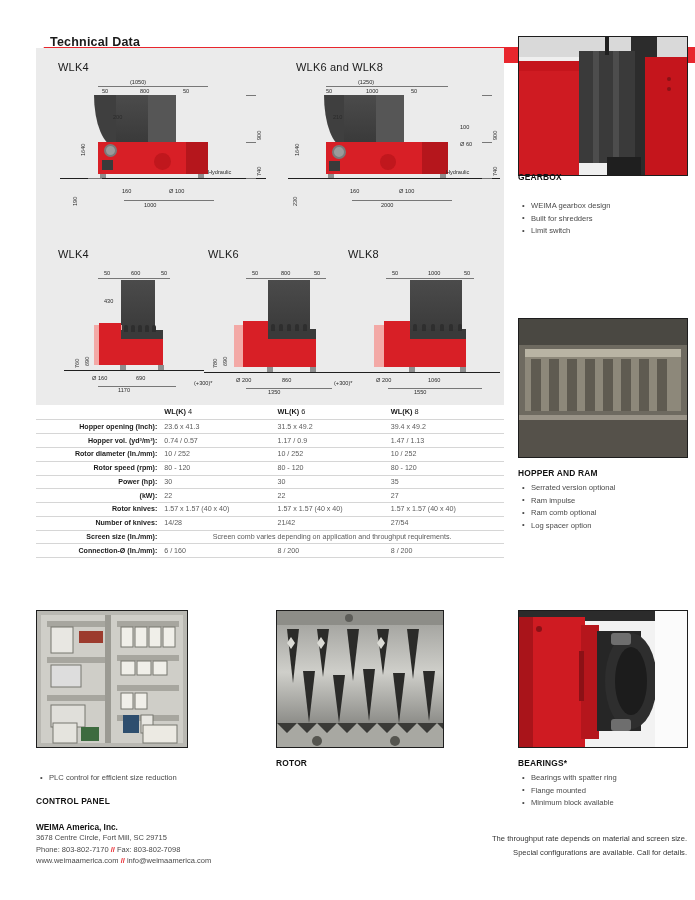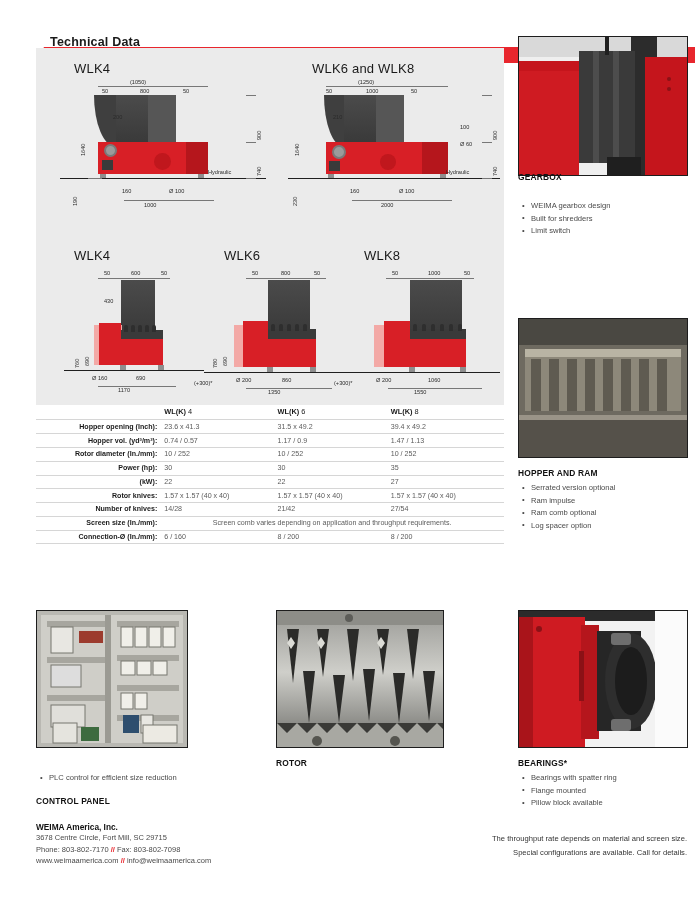--- a/index.html
+++ b/index.html
@@ -22,23 +22,22 @@
     position: absolute; left: 50px; top: 0px;
     font-size: 12.5px; font-weight: bold; color: #1a1a1a; letter-spacing: .2px;
   }
 
   
   .drawings {
     position: absolute; left: 36px; top: 48px; width: 468px; height: 357px;
     background: #ebebeb;
   }
   .dwg-label {
-    position: absolute; font-size: 13px; color: #1a1a1a; font-weight: normal;
+    position: absolute; font-size: 11px; color: #1a1a1a; font-weight: normal;
     letter-spacing: .2px;
-    margin-left: 16px;
   }
   .dim {
     position: absolute; font-size: 5.6px; color: #2b2b2b;
     font-family: "Liberation Sans", sans-serif; white-space: nowrap;
   }
   .dim.vert { transform-origin: 0 0; transform: rotate(-90deg); }
   .hopper { position: absolute; background: linear-gradient(180deg,#4b4b4b,#3a3a3a); }
   .hopper-front { position: absolute; background: #565656; }
   .body-red { position: absolute; background: #d81f26; }
   .body-red.dark { background: #b5161c; }
@@ -307,20 +306,26 @@
         <td class="lbl">Hopper vol. (yd³/m³):</td>
         <td class="v">0.74 / 0.57</td>
         <td class="v">1.17 / 0.9</td>
         <td class="v">1.47 / 1.13</td>
       </tr>
       <tr>
         <td class="lbl">Rotor diameter (In./mm):</td>
         <td class="v">10 / 252</td>
         <td class="v">10 / 252</td>
         <td class="v">10 / 252</td>
+      </tr>
+      <tr>
+        <td class="lbl">Rotor speed (rpm):</td>
+        <td class="v">80 - 120</td>
+        <td class="v">80 - 120</td>
+        <td class="v">80 - 120</td>
       </tr>
       <tr>
         <td class="lbl">Power (hp):</td>
         <td class="v">30</td>
         <td class="v">30</td>
         <td class="v">35</td>
       </tr>
       <tr>
         <td class="lbl">(kW):</td>
         <td class="v">22</td>
@@ -496,21 +501,21 @@
       <rect x="92" y="108" width="20" height="12" rx="3" fill="#6e6e6e"></rect>
       <circle cx="20" cy="18" r="3" fill="#8b1116"></circle>
       <rect x="60" y="40" width="5" height="50" fill="#8b1116"></rect>
       <rect x="136" y="0" width="32" height="136" fill="#fbfbfb"></rect>
     </svg>
   </div>
   <div class="cap-title" style="left:518px; top:758px;">BEARINGS*</div>
   <ul class="bullets" style="left:522px; top:772px; width:168px;">
     <li>Bearings with spatter ring</li>
     <li>Flange mounted</li>
-    <li>Pillow block available</li>
+    <li>Minimum block available</li>
   </ul>
 
   <div class="foot-left">
     <div class="co">WEIMA America, Inc.</div>
     <div class="ln">3678 Centre Circle, Fort Mill, SC 29715</div>
     <div class="ln">
       <span>Phone: 803-802-7170</span>
       <span class="sep">//</span>
       <span>Fax: 803-802-7098</span>
     </div>

